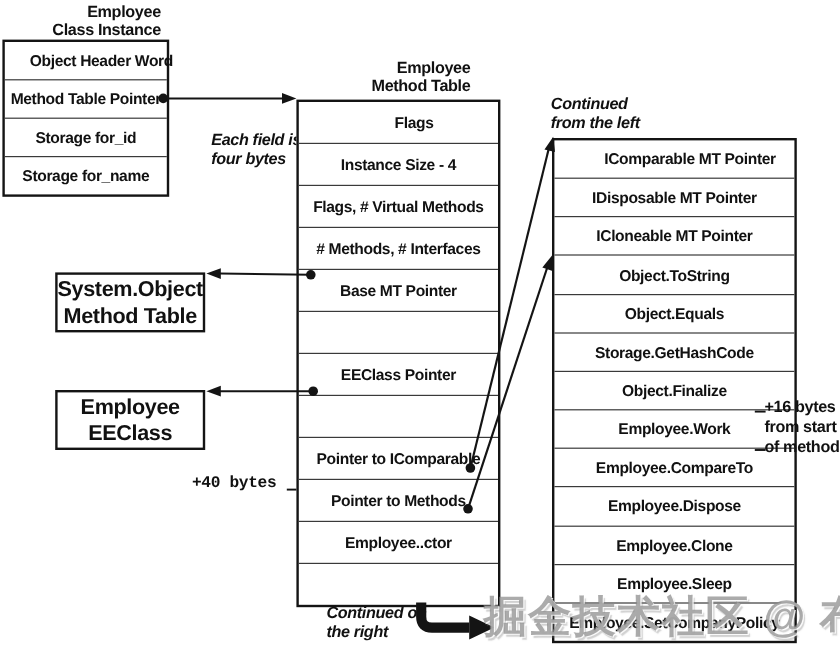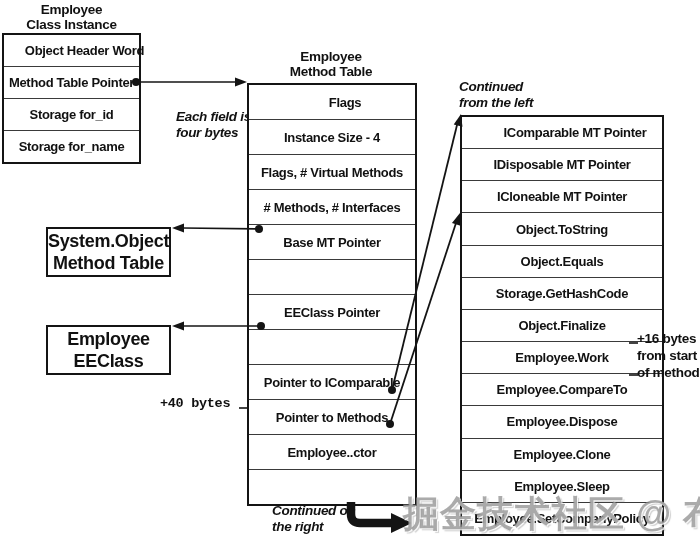--- a/index.html
+++ b/index.html
@@ -17,21 +17,21 @@
     font-weight:bold;font-size:13px;letter-spacing:-0.3px;white-space:nowrap;
   }
   .tbl .row:first-child{border-top:none;padding-left:26px;}
   .sidebox{
     position:absolute;display:flex;flex-direction:column;align-items:center;justify-content:center;
     border:2px solid #141414;background:#fff;box-sizing:border-box;
     font-weight:bold;font-size:18px;letter-spacing:-0.3px;line-height:1.25;text-align:center;
   }
   .caption{
     position:absolute;font-weight:bold;font-size:13.5px;letter-spacing:-0.3px;
-    line-height:1.1;text-align:center;white-space:nowrap;
+    line-height:1.1;text-align:right;white-space:nowrap;
   }
   .note{
     position:absolute;font-weight:bold;font-style:italic;font-size:13.5px;
     letter-spacing:-0.3px;line-height:1.15;white-space:nowrap;
   }
   .bytes{
     position:absolute;font-weight:bold;font-size:13.5px;letter-spacing:-0.3px;
     line-height:1.25;white-space:nowrap;
   }
   #overlay{position:absolute;left:0;top:0;z-index:4;pointer-events:none;}

